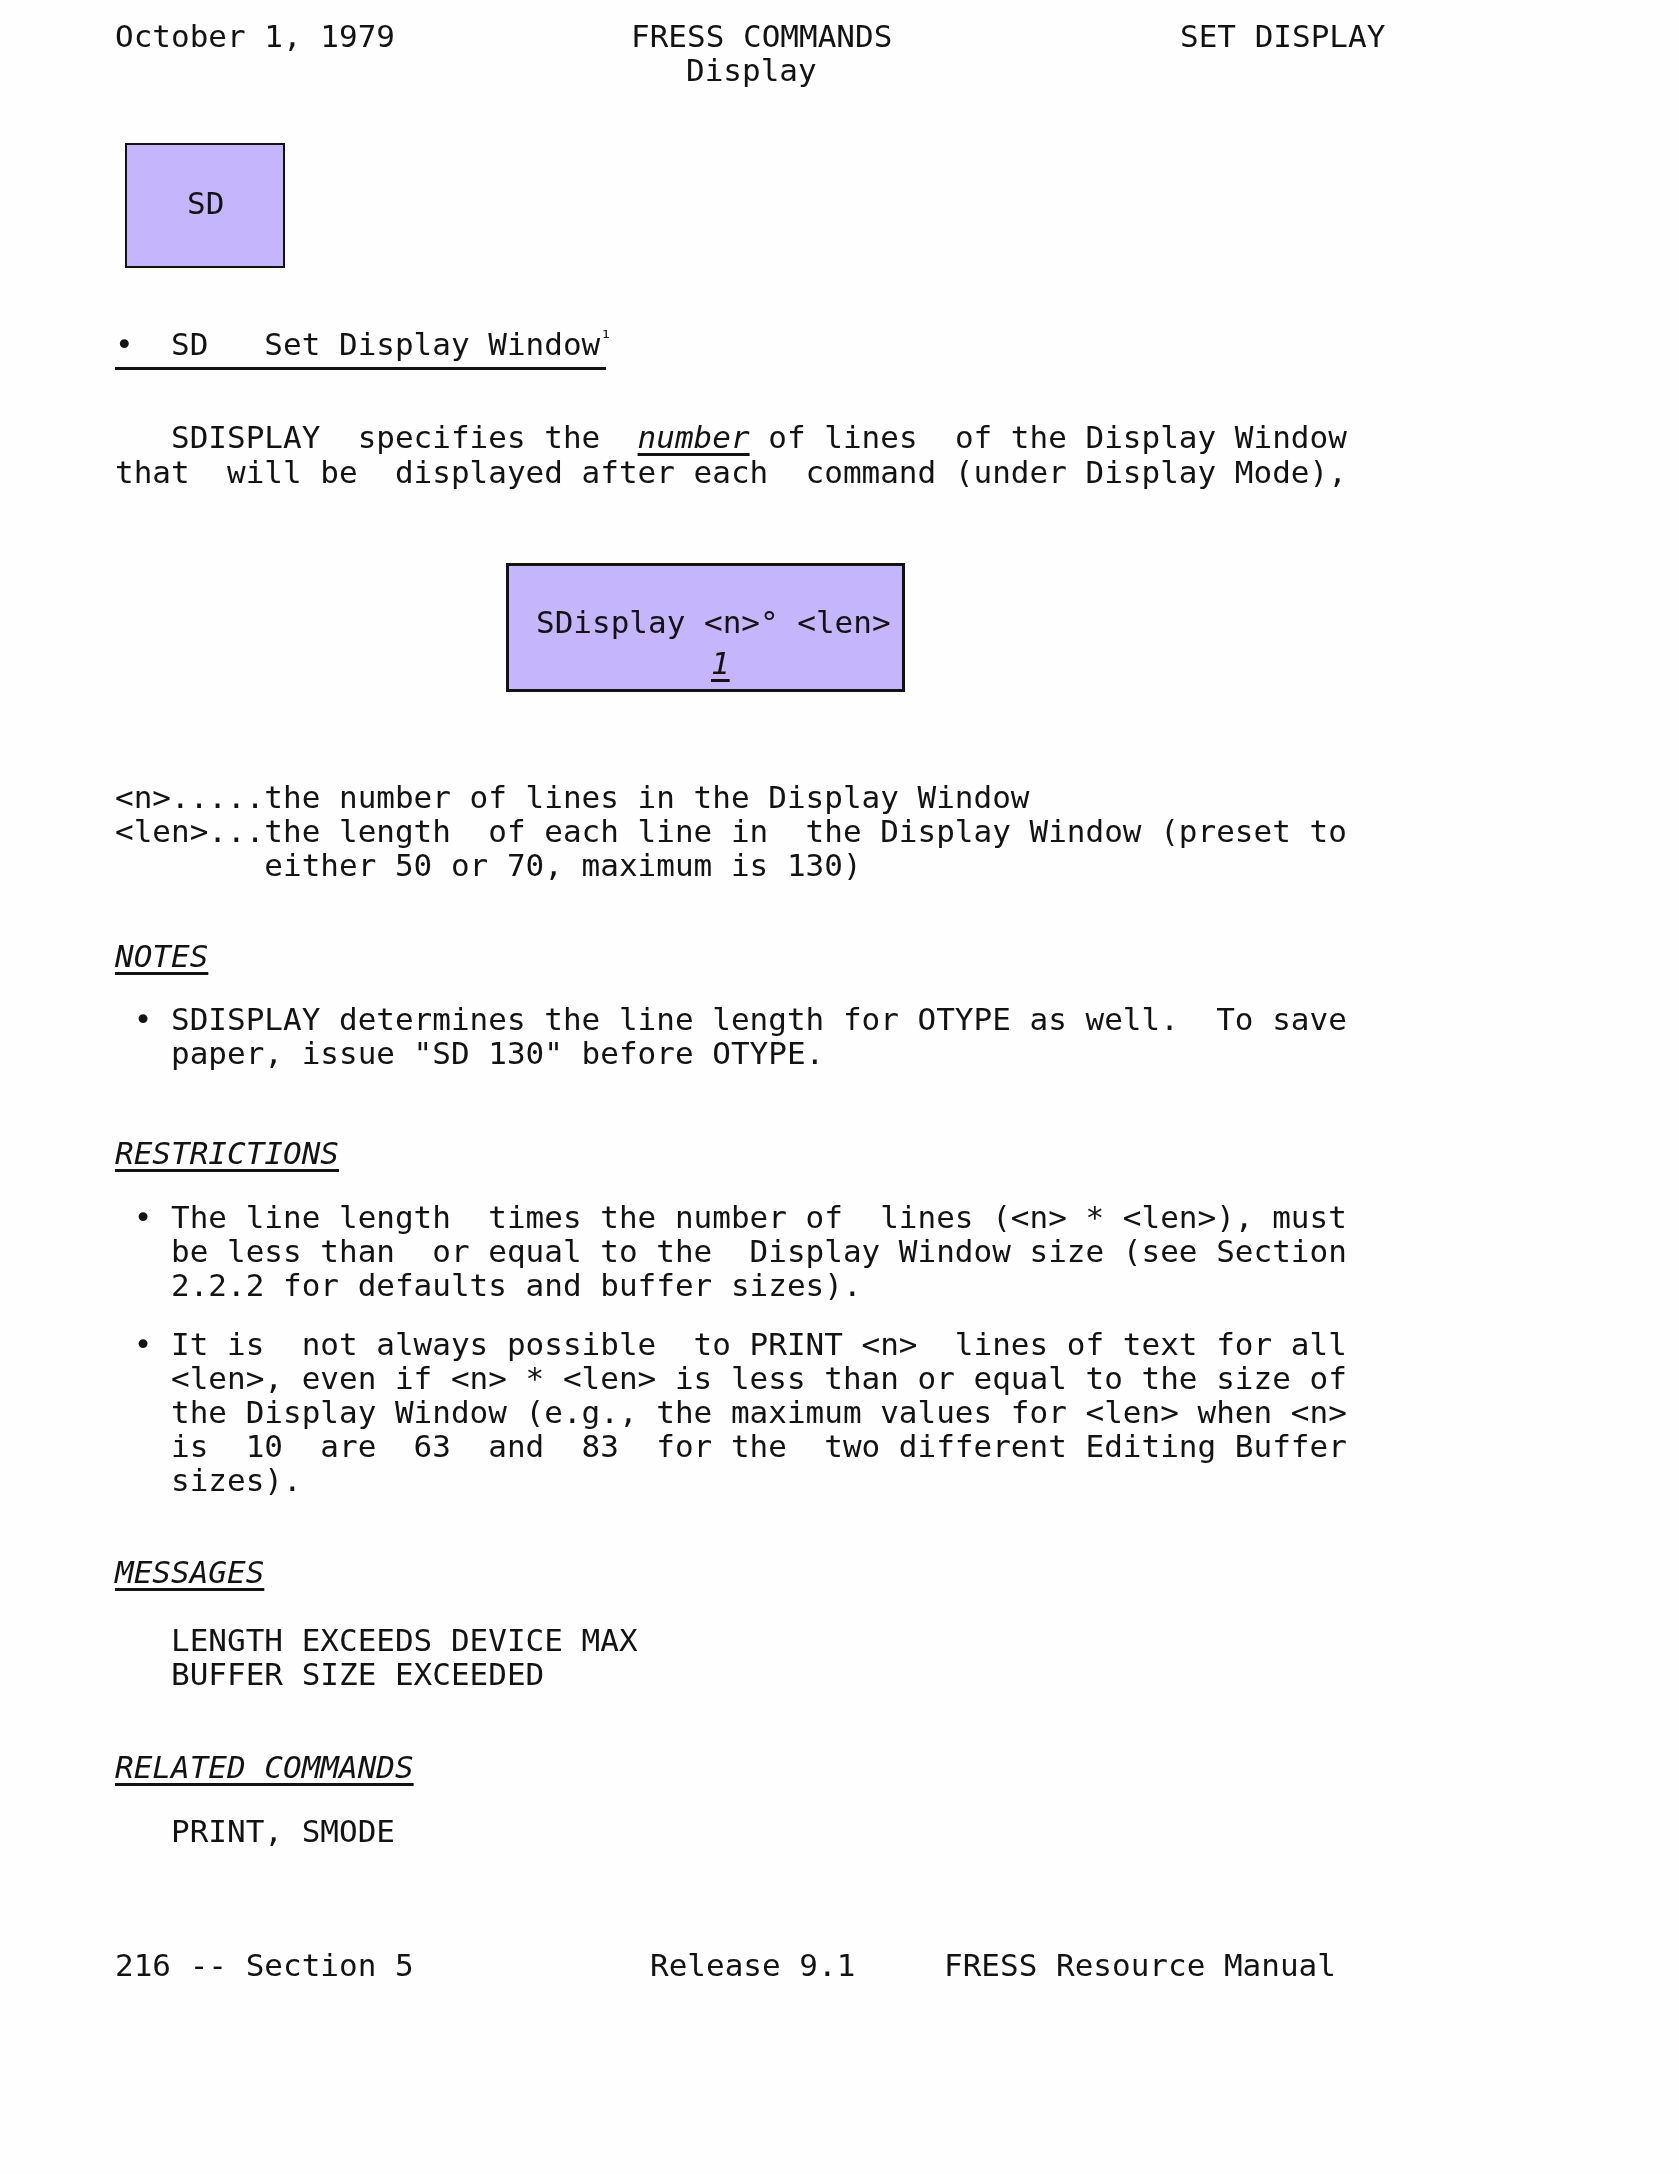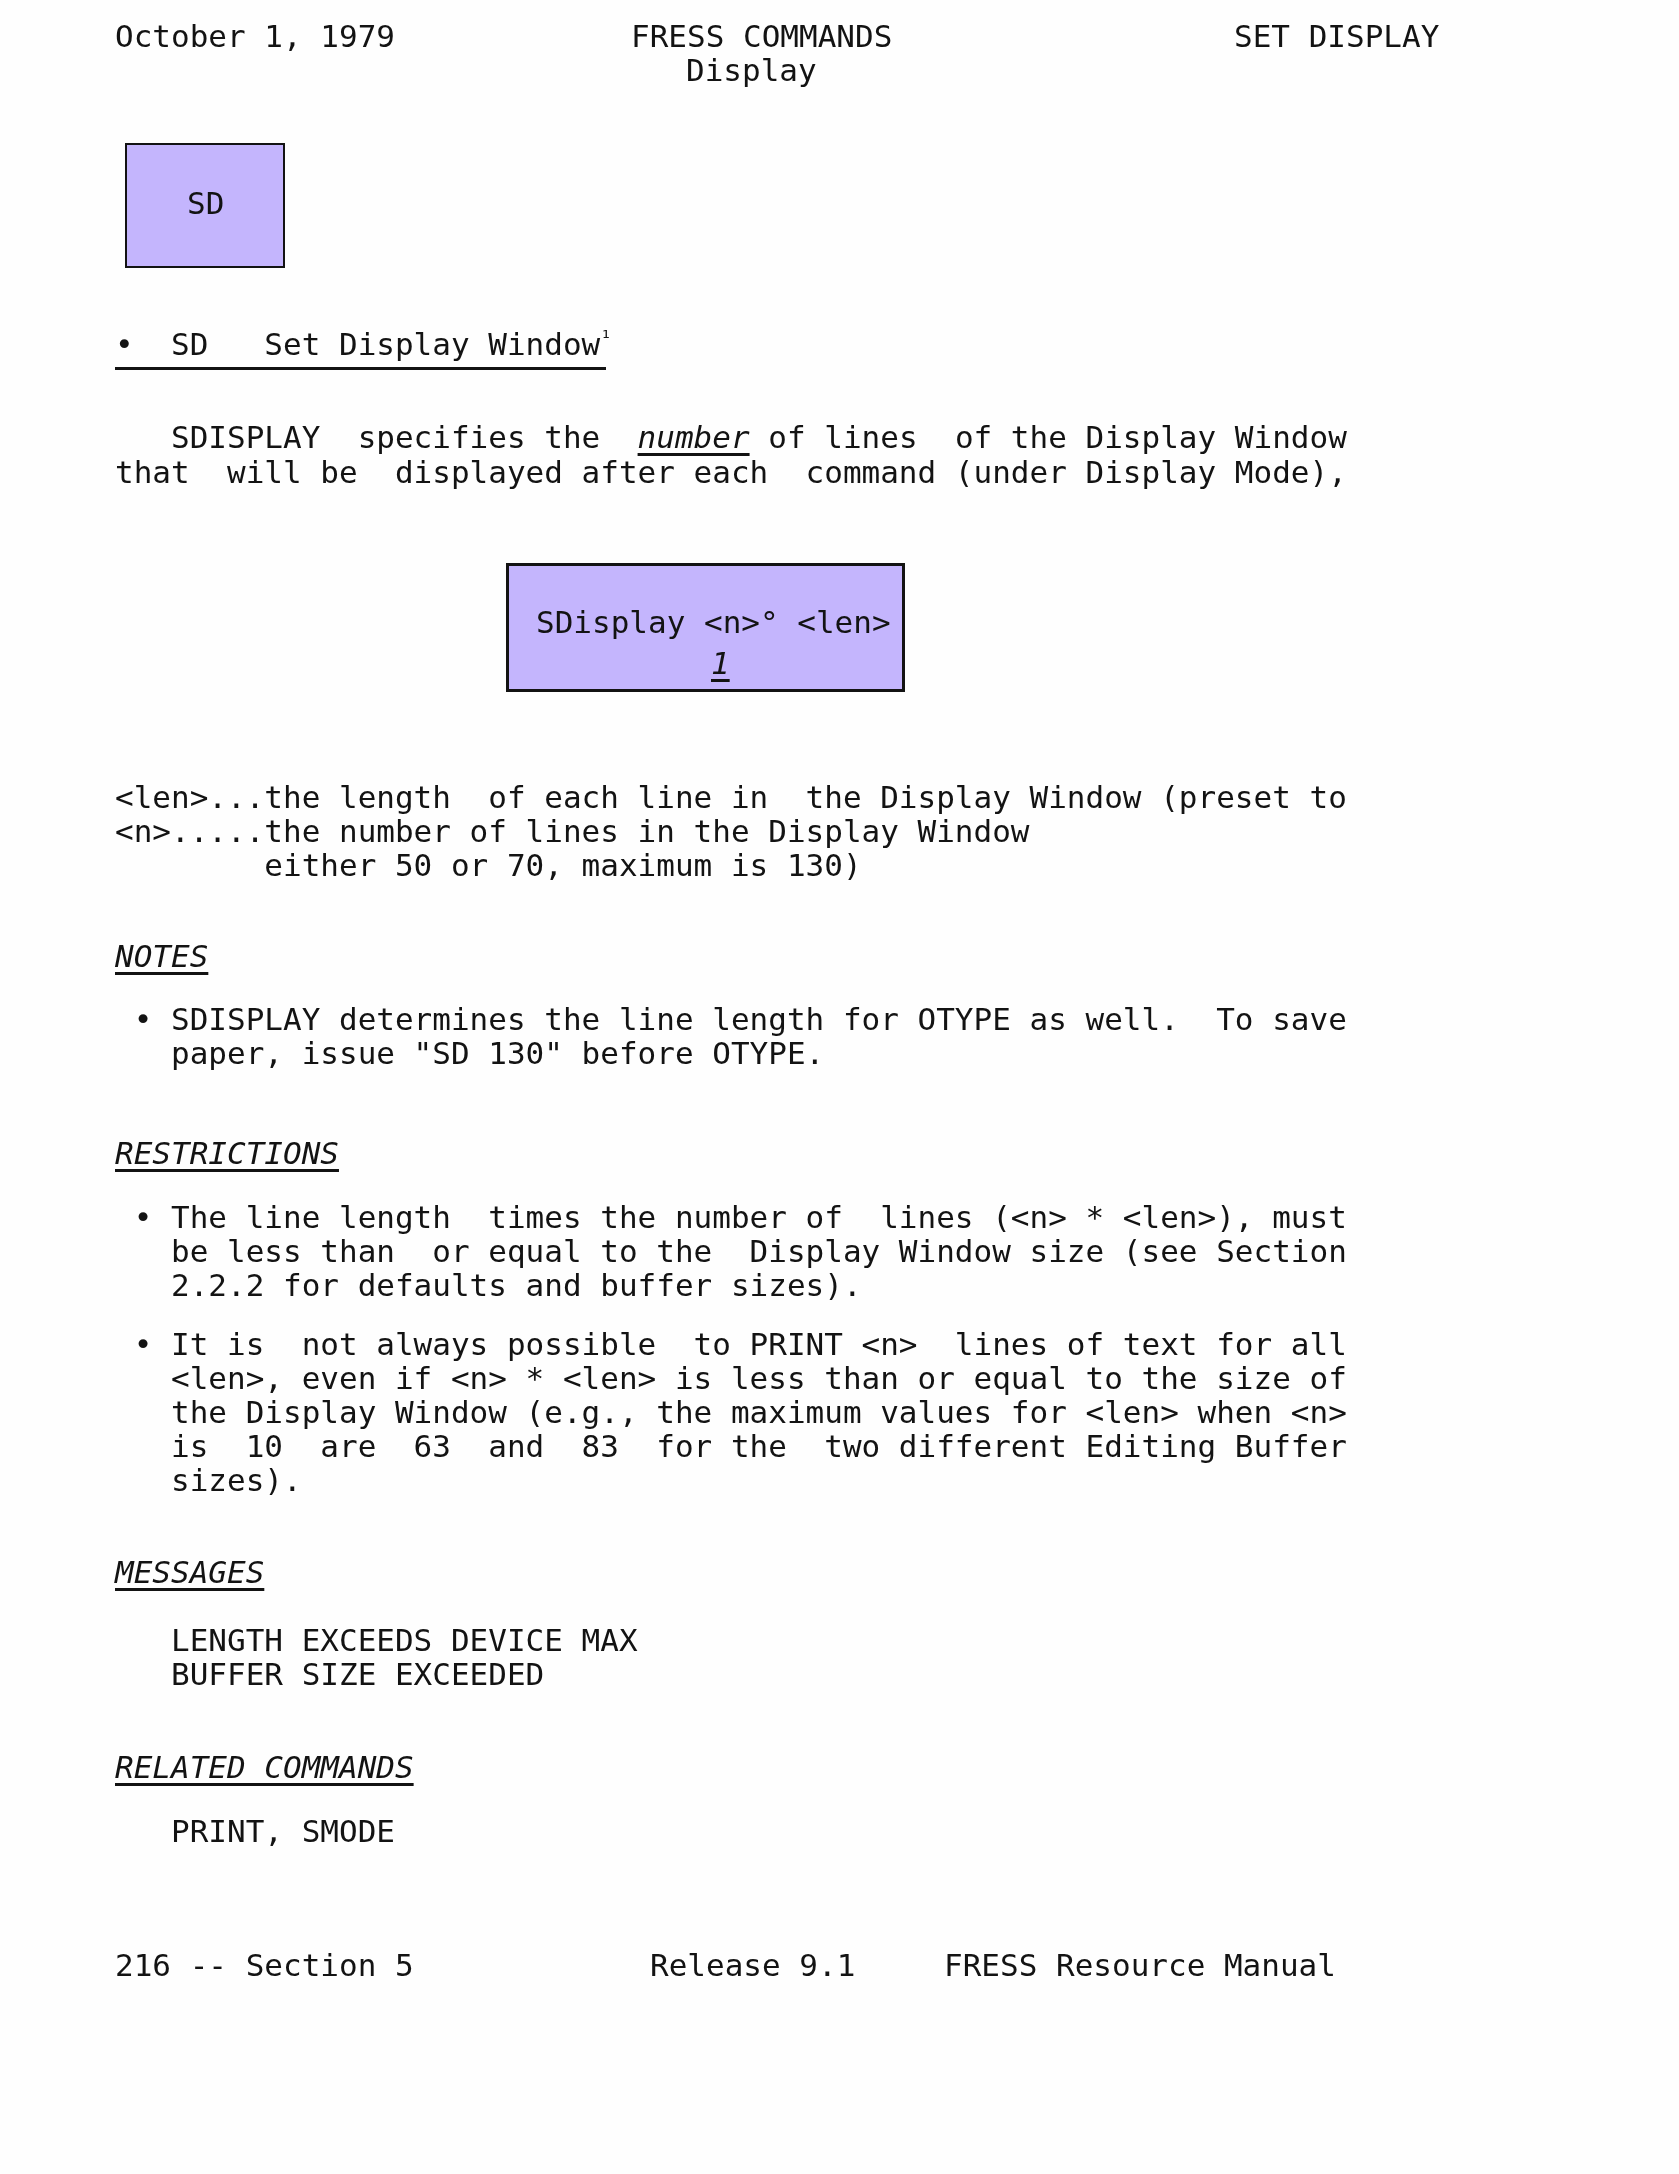--- a/index.html
+++ b/index.html
@@ -44,38 +44,38 @@
     height: 2.8px;
   }
 </style>
 </head>
 <body>
 
 <div class="page">
 
   <div class="t" style="left:115px; top:19px;">October 1, 1979</div>
   <div class="t" style="left:631px; top:19px;">FRESS COMMANDS</div>
-  <div class="t" style="left:1234px; top:19px;">SET DISPLAY</div>
+  <div class="t" style="left:1180px; top:19px;">SET DISPLAY</div>
   <div class="t" style="left:686px; top:53px;">Display</div>
 
   <div class="box" style="left:125px; top:143px; width:156px; height:121px;">
     <div class="t" style="left:60px; top:41px;">SD</div>
   </div>
 
   <div class="t" style="left:115px; top:327px;"><span>•  SD   Set Display Window</span><span class="sup">¹</span></div>
   <div class="rule" style="left:115px; top:367px; width:491px;"></div>
 
   <div class="t lh37" style="left:115px; top:420px;"><div class="line"><span>   SDISPLAY  specifies the  </span><span class="u">number</span><span> of lines  of the Display Window</span></div><div class="line">that  will be  displayed after each  command (under Display Mode),</div></div>
 
   <div class="box box2" style="left:506px; top:563px; width:393px; height:123px;">
     <div class="t" style="left:27px; top:39px;">SDisplay &lt;n&gt;° &lt;len&gt;</div>
     <div class="t u" style="left:202px; top:80px;">1</div>
   </div>
 
-  <div class="t lh36" style="left:115px; top:780px;"><div class="line">&lt;len&gt;...the length  of each line in  the Display Window (preset to</div><div class="line">&lt;n&gt;.....the number of lines in the Display Window</div><div class="line">        either 50 or 70, maximum is 130)</div></div>
+  <div class="t lh36" style="left:115px; top:780px;"><div class="line">&lt;n&gt;.....the number of lines in the Display Window</div><div class="line">&lt;len&gt;...the length  of each line in  the Display Window (preset to</div><div class="line">        either 50 or 70, maximum is 130)</div></div>
 
   <div class="t u" style="left:115px; top:939px;">NOTES</div>
   <div class="t lh36" style="left:115px; top:1002px;"><div class="line"> • SDISPLAY determines the line length for OTYPE as well.  To save</div><div class="line">   paper, issue "SD 130" before OTYPE.</div></div>
 
   <div class="t u" style="left:115px; top:1136px;">RESTRICTIONS</div>
   <div class="t lh36" style="left:115px; top:1200px;"><div class="line"> • The line length  times the number of  lines (&lt;n&gt; * &lt;len&gt;), must</div><div class="line">   be less than  or equal to the  Display Window size (see Section</div><div class="line">   2.2.2 for defaults and buffer sizes).</div></div>
   <div class="t lh36" style="left:115px; top:1327px;"><div class="line"> • It is  not always possible  to PRINT &lt;n&gt;  lines of text for all</div><div class="line">   &lt;len&gt;, even if &lt;n&gt; * &lt;len&gt; is less than or equal to the size of</div><div class="line">   the Display Window (e.g., the maximum values for &lt;len&gt; when &lt;n&gt;</div><div class="line">   is  10  are  63  and  83  for the  two different Editing Buffer</div><div class="line">   sizes).</div></div>
 
   <div class="t u" style="left:115px; top:1555px;">MESSAGES</div>
   <div class="t lh36" style="left:115px; top:1623px;"><div class="line">   LENGTH EXCEEDS DEVICE MAX</div><div class="line">   BUFFER SIZE EXCEEDED</div></div>

